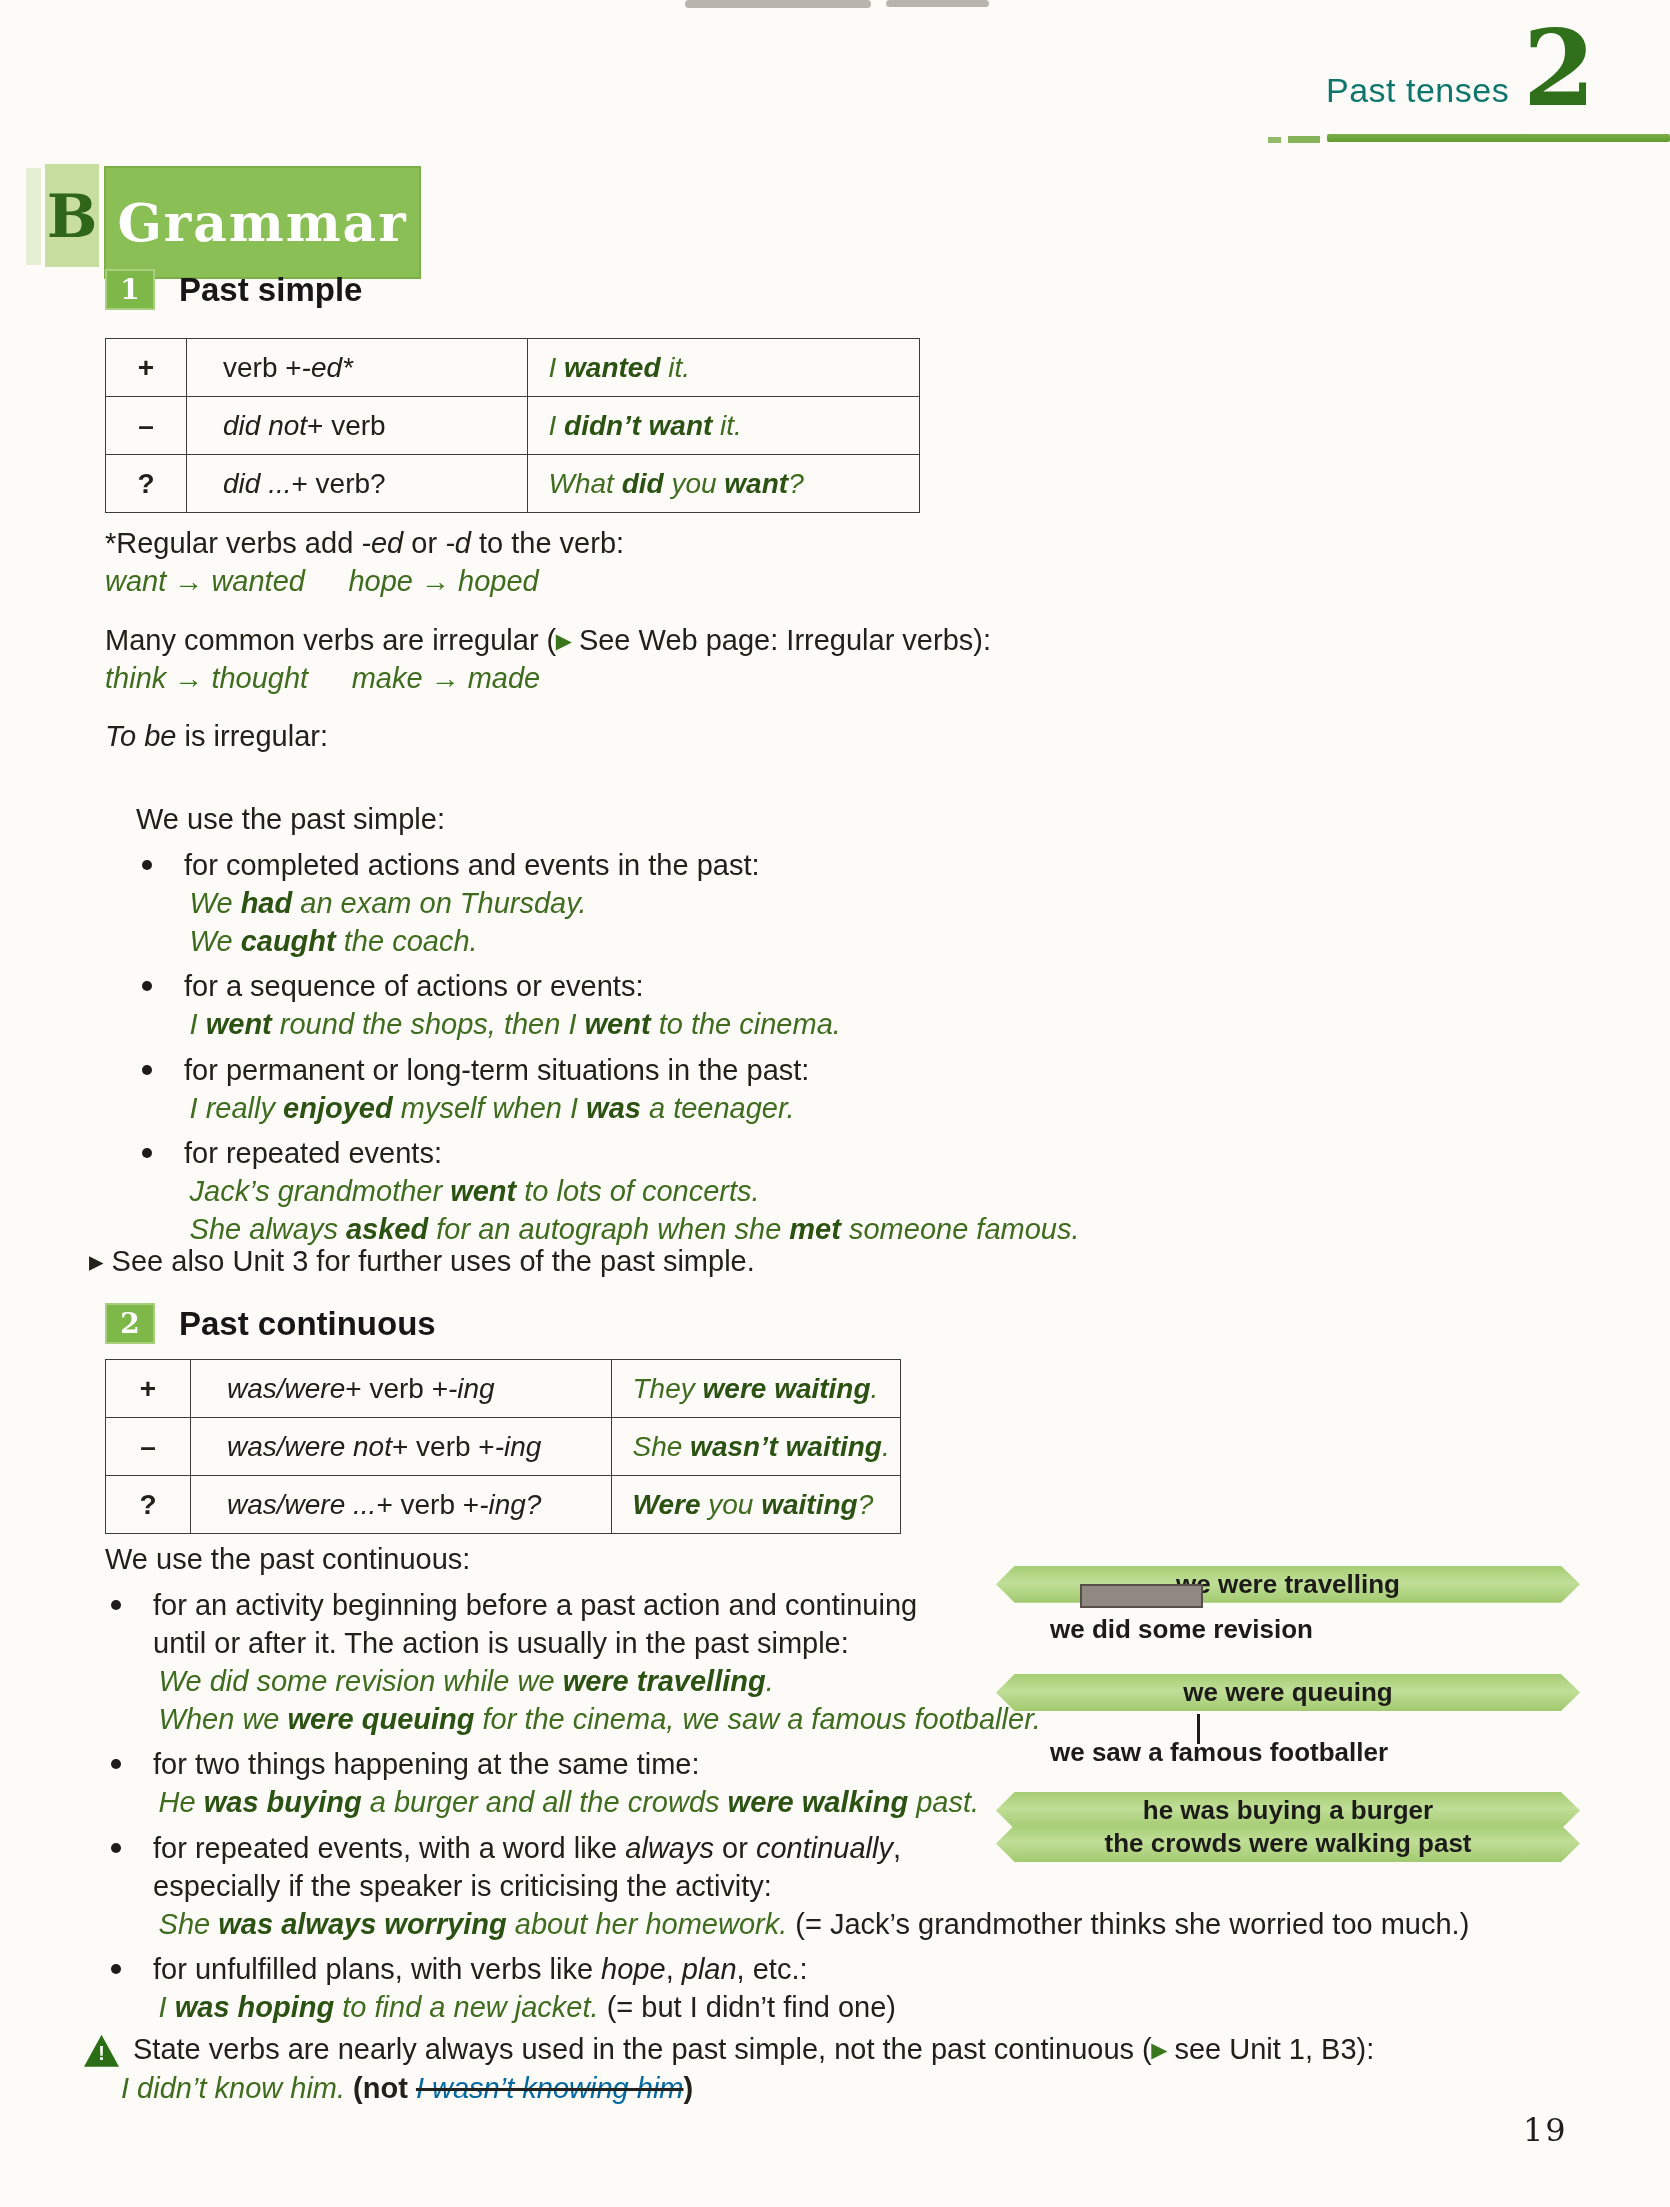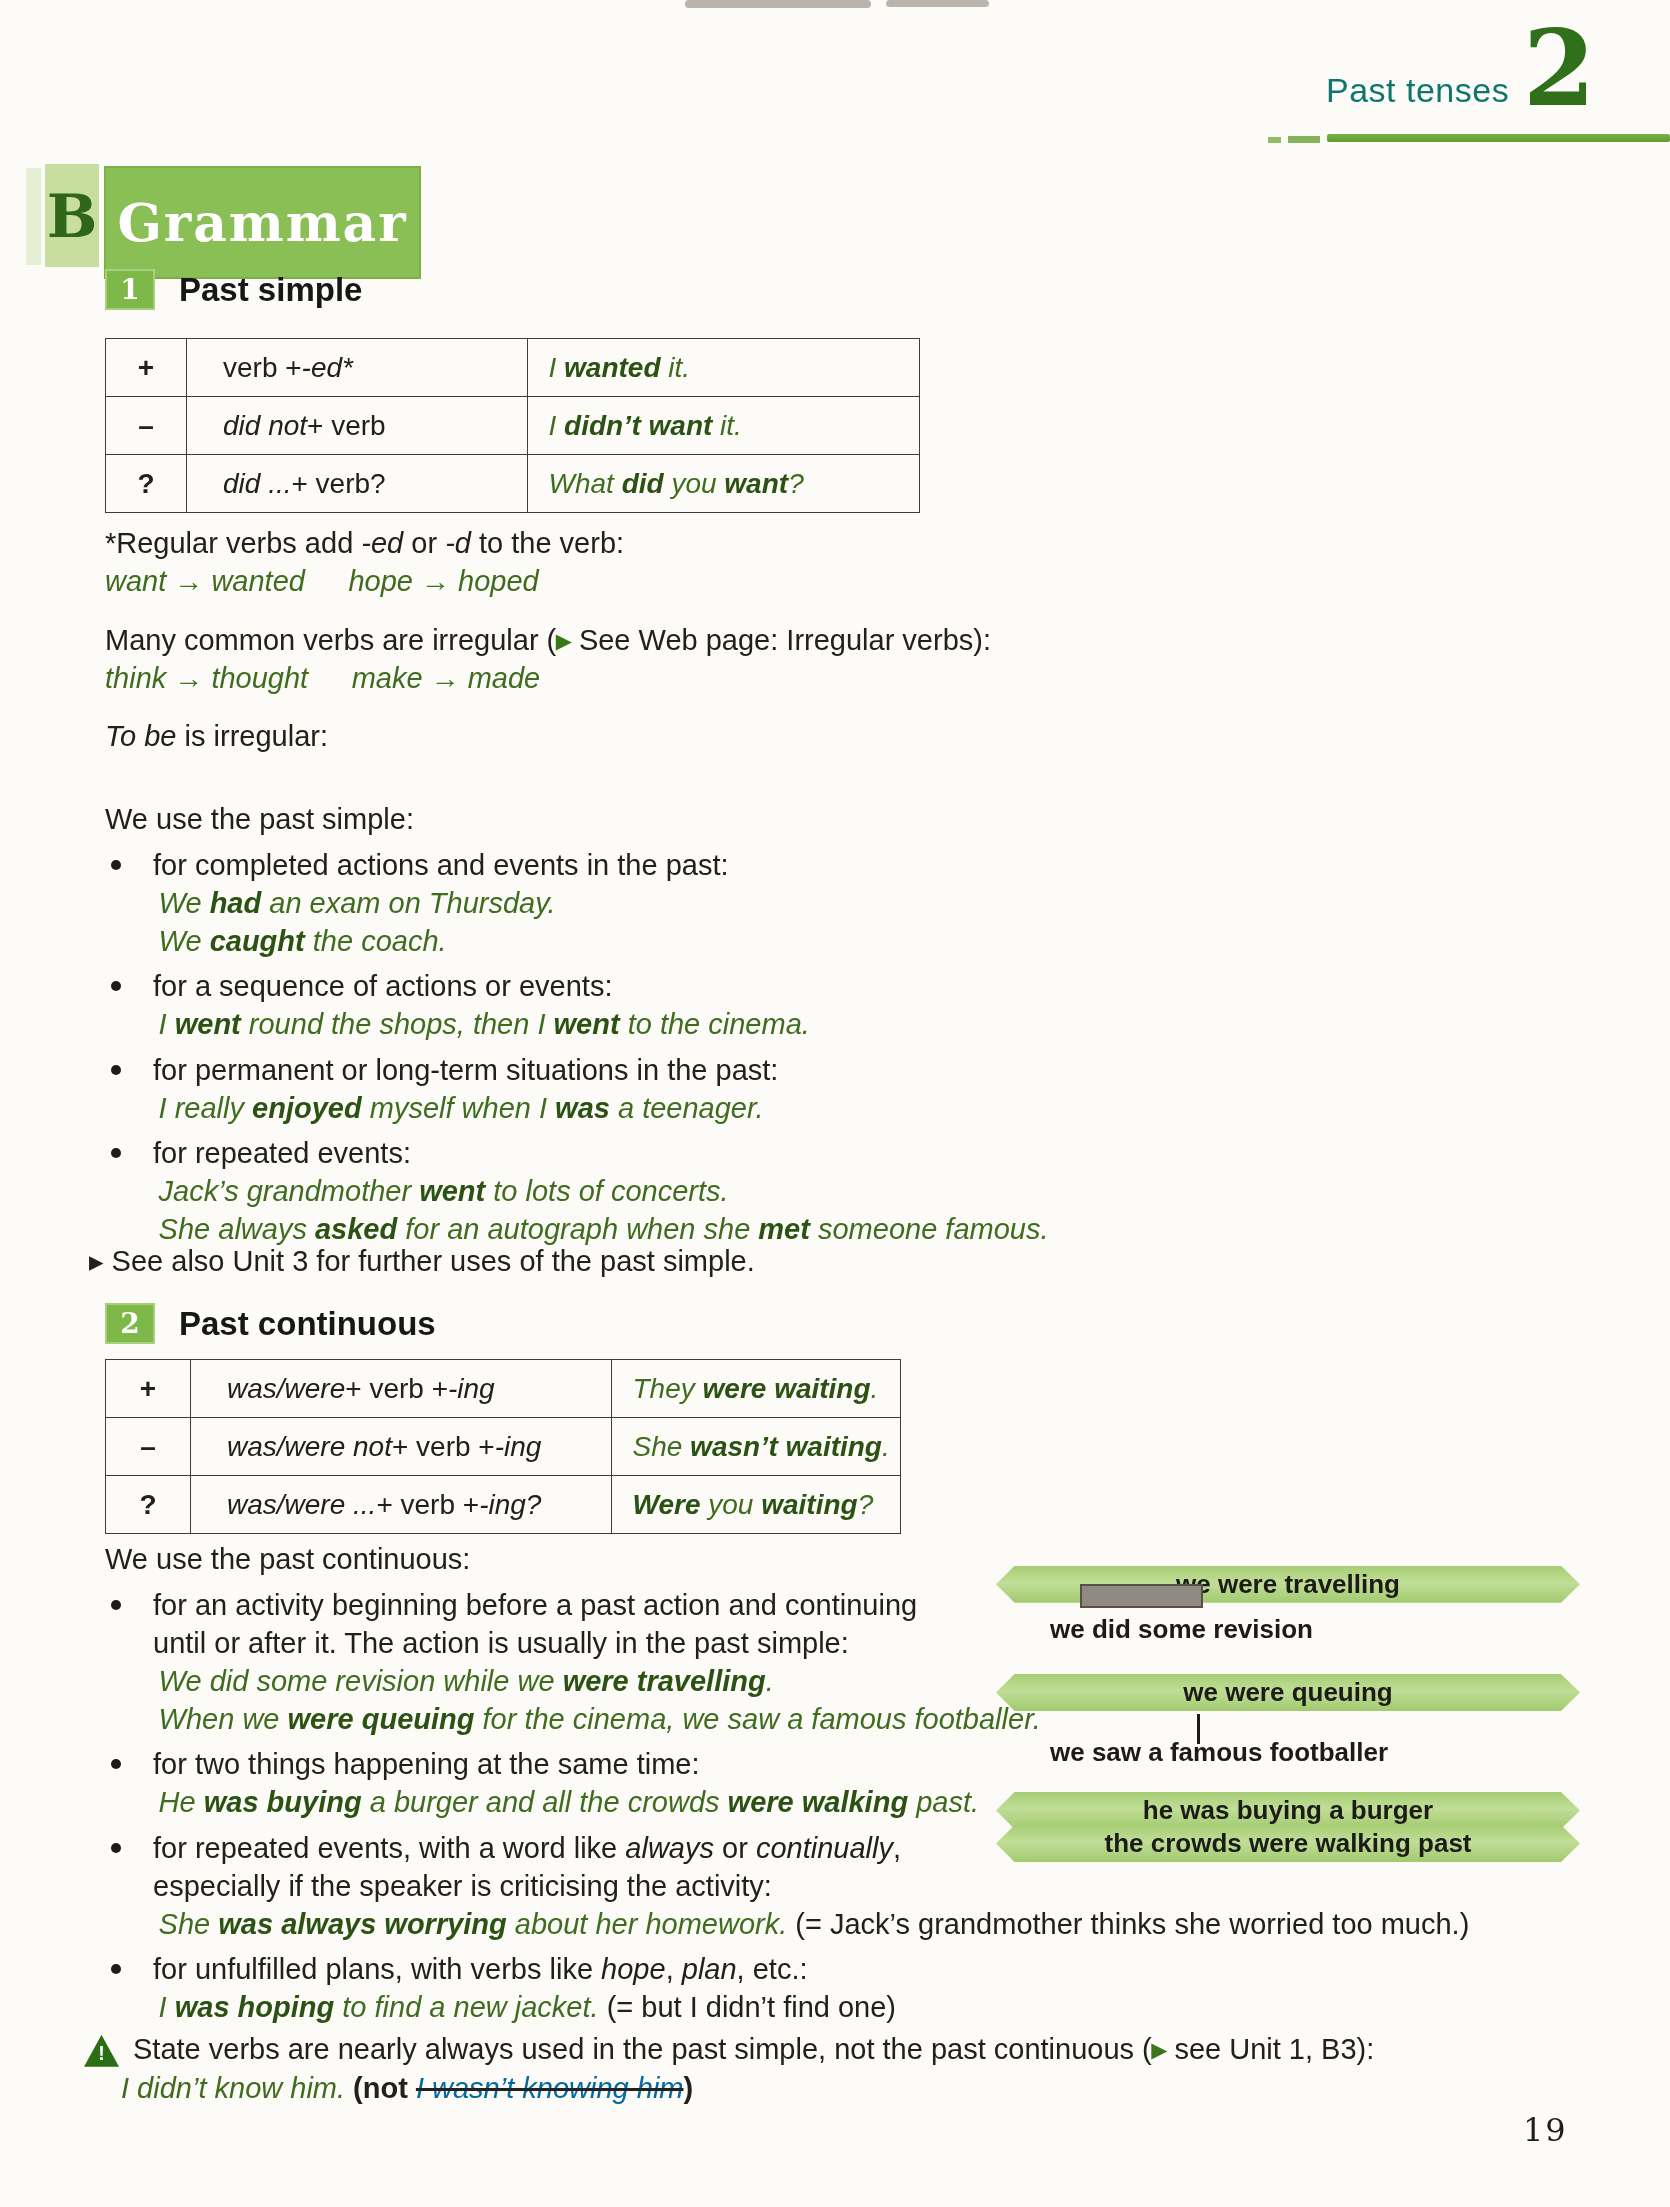--- a/index.html
+++ b/index.html
@@ -121,21 +121,21 @@
     </div>
     <div class="note-group">
       <div class="rich">Many common verbs are irregular (<span class="acc">▸</span> See Web page: Irregular verbs):</div>
       <div class="rich ex"><i>think</i> <span class="acc">→</span> <i>thought</i>  <i>make</i> <span class="acc">→</span> <i>made</i></div>
     </div>
     <div class="note-group">
       <div class="rich"><i>To be</i> is irregular:</div>
     </div>
   </div>
 
-  <div class="flowblock" style="top:800px;width:1361px;">
+  <div class="flowblock" style="top:800px;width:1361px;margin-left:31px;">
     <div>We use the past simple:</div>
     <div class="bullet">
       <span class="dot"></span>
       <div class="rich">for completed actions and events in the past:</div>
       <div class="b-ex rich ex"><i>We <b>had</b> an exam on Thursday.</i></div>
       <div class="b-ex rich ex"><i>We <b>caught</b> the coach.</i></div>
     </div>
     <div class="bullet">
       <span class="dot"></span>
       <div class="rich">for a sequence of actions or events:</div>

